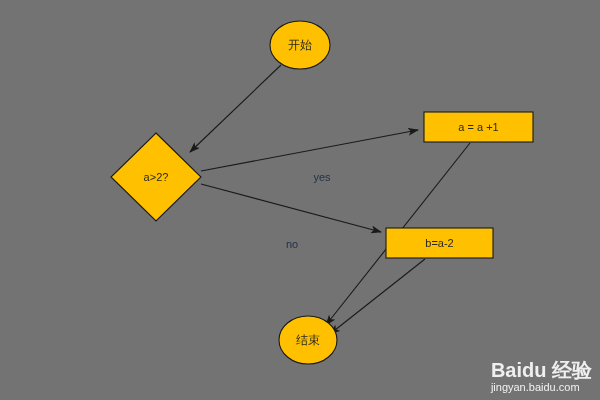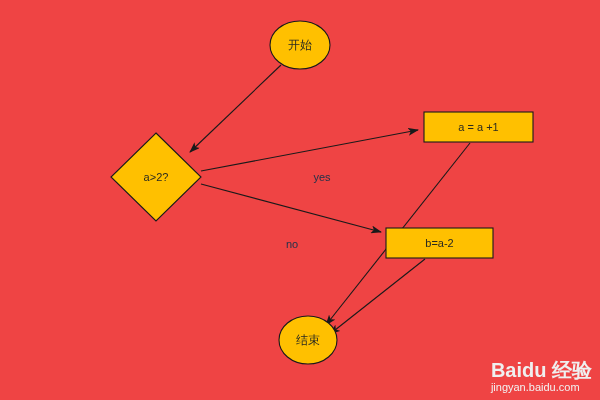--- a/index.html
+++ b/index.html
@@ -7,21 +7,21 @@
     padding: 0;
     background: #ffffff;
   }
   body {
     font-family: "Liberation Sans", "DejaVu Sans", sans-serif;
   }
   #canvas {
     position: relative;
     width: 600px;
     height: 400px;
-    background: #ef4444;
+    background: #737373;
     overflow: hidden;
   }
   #flow-svg {
     position: absolute;
     top: 0;
     left: 0;
     width: 600px;
     height: 400px;
   }
   .node-shape {

